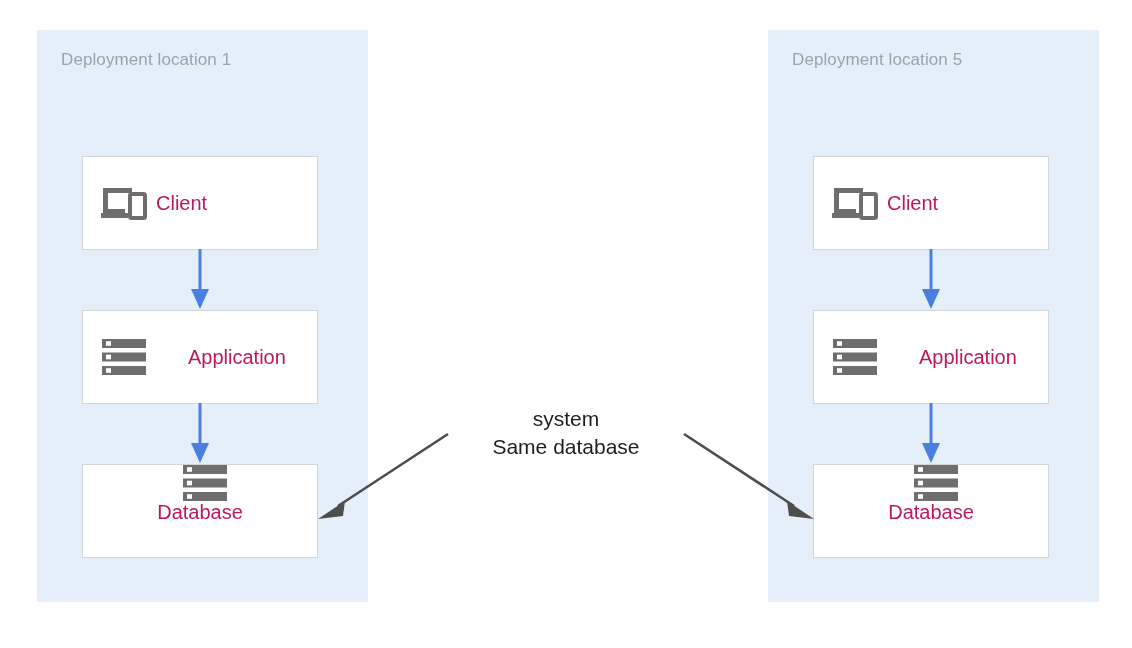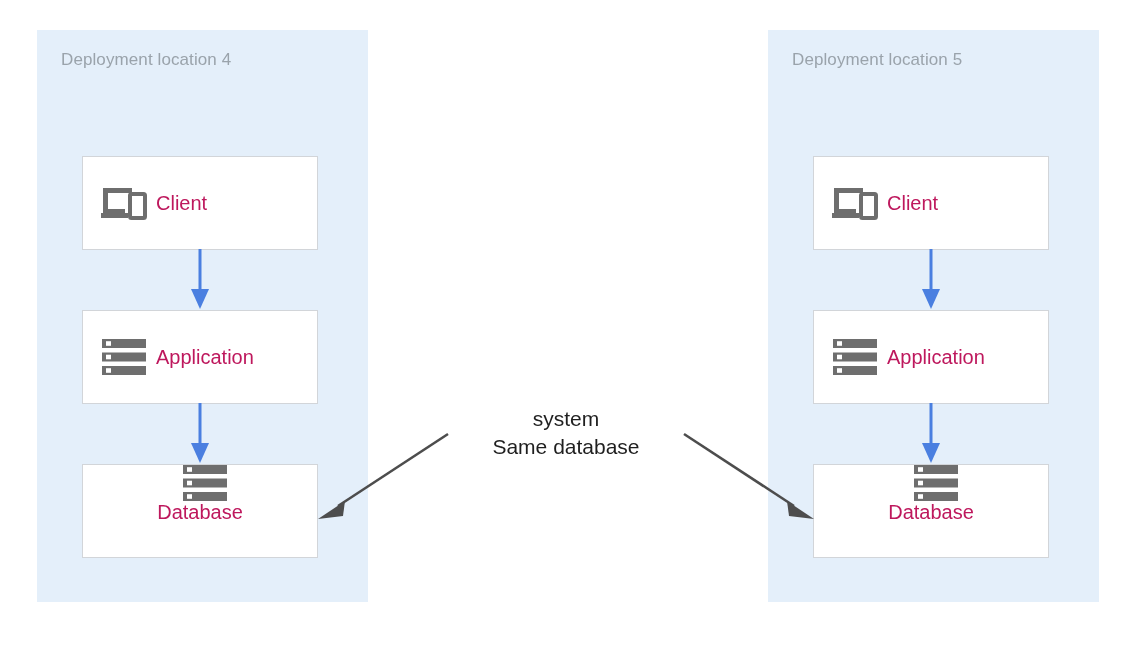--- a/index.html
+++ b/index.html
@@ -48,21 +48,21 @@
     left: 45px;
     width: 236px;
     height: 94px;
     background: #ffffff;
     border: 1px solid #d2d5d9;
     box-sizing: border-box;
     display: flex;
     align-items: center;
   }
   .node.n1 { top: 126px; }
-  .node.n2 { top: 280px; }
+  .node.n2 { top: 280px; gap: 32px; }
   .node.n3 { top: 434px; flex-direction: column; }
 
   .node-icon {
     width: 52px;
     margin-left: 15px;
     margin-right: 6px;
     display: flex;
     align-items: center;
     justify-content: center;
     flex: none;
@@ -108,21 +108,21 @@
   }
   .callout-arrow.left-arrow  { left: 300px;  width: 168px; }
   .callout-arrow.right-arrow { left: 664px;  width: 168px; }
 </style>
 </head>
 <body>
 
 <div id="canvas">
 
   <div class="panel left">
-    <div class="panel-title">Deployment location 4</div>
+    <div class="panel-title">Deployment location 1</div>
 
     <div class="node n1">
       <span class="node-icon">
         <svg class="icon-devices" width="46" height="34" viewBox="0 0 46 34" aria-hidden="true">
 
           <path fill="#6e6e6e" d="M2 2 h29 v5 H7 v16 h17 v5 H2 Z"></path>
 
           <rect x="0" y="27" width="27" height="5" fill="#6e6e6e"></rect>
 
           <rect x="29" y="8" width="15" height="24" rx="1.5" fill="none" stroke="#6e6e6e" stroke-width="4"></rect>

